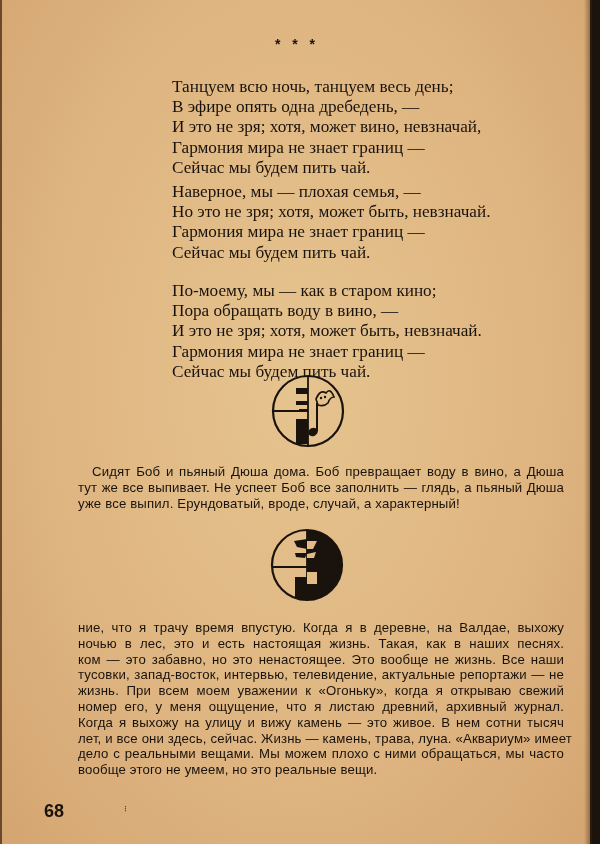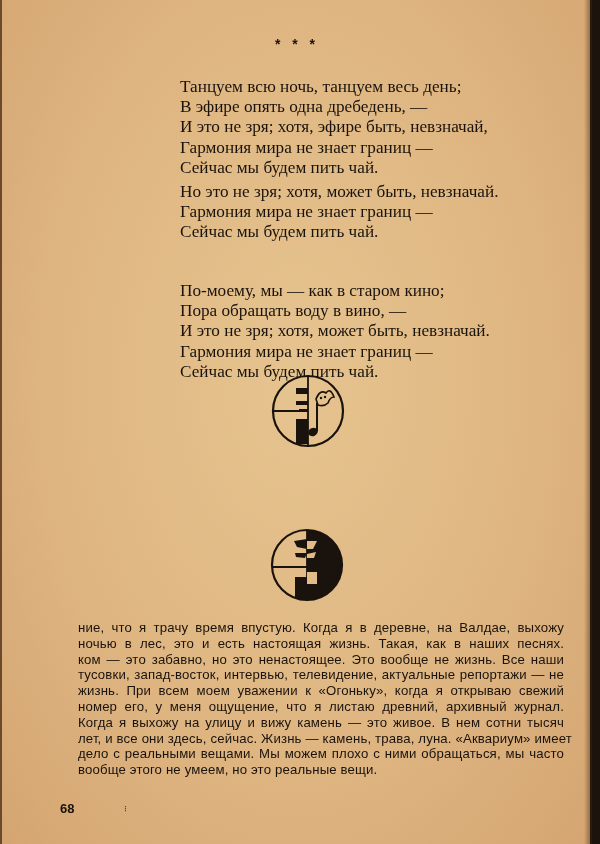--- a/index.html
+++ b/index.html
@@ -10,55 +10,56 @@
   .page {
     position:absolute; left:0; top:0; width:590px; height:844px;
     background: radial-gradient(ellipse at 50% 45%, #e6c48f 0%, #dfb682 55%, #d4a571 100%);
     border-left:2px solid #6a4a2a;
     box-sizing:border-box;
   }
   .shade-right {
     position:absolute; left:582px; top:0; width:8px; height:844px;
     background:linear-gradient(to right, rgba(80,50,25,0), rgba(60,35,15,0.55));
   }
-  .serif { font-family:"Liberation Serif","DejaVu Serif",serif; color:#1a130d;margin-left:8px; }
+  .serif { font-family:"Liberation Serif","DejaVu Serif",serif; color:#1a130d; }
   .sans  { font-family:"Liberation Sans","DejaVu Sans",sans-serif; color:#1a130d; }
   .stars {
     position:absolute; left:0; width:590px; top:36px; text-align:center;
     font-size:14px; font-weight:bold; letter-spacing:4px;
   }
   .stanza { position:absolute; left:170px; font-size:17.2px; line-height:20.2px; }
   .stanza div { white-space:nowrap; }
   .emblem { position:absolute; }
   .para {
     position:absolute; left:76px; width:486px; font-size:13.2px; line-height:15.8px;
     text-align:justify; letter-spacing:0.15px;
   }
   .para .ln { display:block; text-align:justify; text-align-last:justify; white-space:nowrap; }
   .para .ln.last { text-align-last:left; }
   .para .ln.indent { padding-left:14px; }
-  .pageno { position:absolute; left:42px; top:801px; font-size:13px; font-weight:bold;margin-left:16px; }
+  .pageno { position:absolute; left:42px; top:801px; font-size:18px; font-weight:bold; }
   .tick { position:absolute; left:122px; top:803px; font-size:9px; color:#4a3320; }
 </style>
 </head>
 <body>
 
 <div class="page">
 
   <div class="stars sans">* * *</div>
 
   <div class="stanza serif" style="top:77px">
     <div>Танцуем всю ночь, танцуем весь день;</div>
     <div>В эфире опять одна дребедень, —</div>
-    <div>И это не зря; хотя, эфире быть, невзначай,</div>
+    <div>И это не зря; хотя, может вино, невзначай,</div>
     <div>Гармония мира не знает границ —</div>
     <div>Сейчас мы будем пить чай.</div>
   </div>
 
   <div class="stanza serif" style="top:182px">
+    <div>Наверное, мы — плохая семья, —</div>
     <div>Но это не зря; хотя, может быть, невзначай.</div>
     <div>Гармония мира не знает границ —</div>
     <div>Сейчас мы будем пить чай.</div>
   </div>
 
   <div class="stanza serif" style="top:281px">
     <div>По-моему, мы — как в старом кино;</div>
     <div>Пора обращать воду в вино, —</div>
     <div>И это не зря; хотя, может быть, невзначай.</div>
     <div>Гармония мира не знает границ —</div>
@@ -73,20 +74,25 @@
     <rect x="26" y="28" width="12" height="4" fill="#1a130d"></rect>
     <rect x="29" y="36" width="9" height="3" fill="#1a130d"></rect>
     <rect x="26" y="46" width="12" height="25" fill="#1a130d"></rect>
     <path d="M46 26 Q50 16 56 20 Q60 14 64 24 Q60 24 58 30 Q54 34 48 32 Z" fill="none" stroke="#1a130d" stroke-width="1.6"></path>
     <circle cx="51" cy="25" r="1.2" fill="#1a130d"></circle>
     <circle cx="55" cy="24" r="1.2" fill="#1a130d"></circle>
     <line x1="47" y1="30" x2="47" y2="58" stroke="#1a130d" stroke-width="2"></line>
     <ellipse cx="43" cy="59" rx="5" ry="4" fill="#1a130d" transform="rotate(-25 43 59)"></ellipse>
   </svg>
 
+  <div class="para sans" style="top:464px">
+    <span class="ln indent">Сидят Боб и пьяный Дюша дома. Боб превращает воду в вино, а Дюша</span>
+    <span class="ln">тут же все выпивает. Не успеет Боб все заполнить — глядь, а пьяный Дюша</span>
+    <span class="ln last">уже все выпил. Ерундоватый, вроде, случай, а характерный!</span>
+  </div>
 
   <svg class="emblem" style="left:267px;top:527px" width="76" height="76" viewBox="0 0 76 76">
     <path d="M38 3 A35 35 0 0 1 38 73 Z" fill="#1a130d"></path>
     <circle cx="38" cy="38" r="35" fill="none" stroke="#1a130d" stroke-width="2.2"></circle>
     <line x1="38" y1="3" x2="38" y2="73" stroke="#1a130d" stroke-width="1.8"></line>
     <line x1="3" y1="40" x2="38" y2="40" stroke="#1a130d" stroke-width="1.8"></line>
     <polygon points="25,14 38,12 38,22 28,20" fill="#1a130d"></polygon>
     <polygon points="38,14 48,14 44,22 38,22" fill="#e2bb86"></polygon>
     <polygon points="26,26 38,26 36,31 27,30" fill="#1a130d"></polygon>
     <polygon points="38,27 47,25 45,31 38,31" fill="#e2bb86"></polygon>

